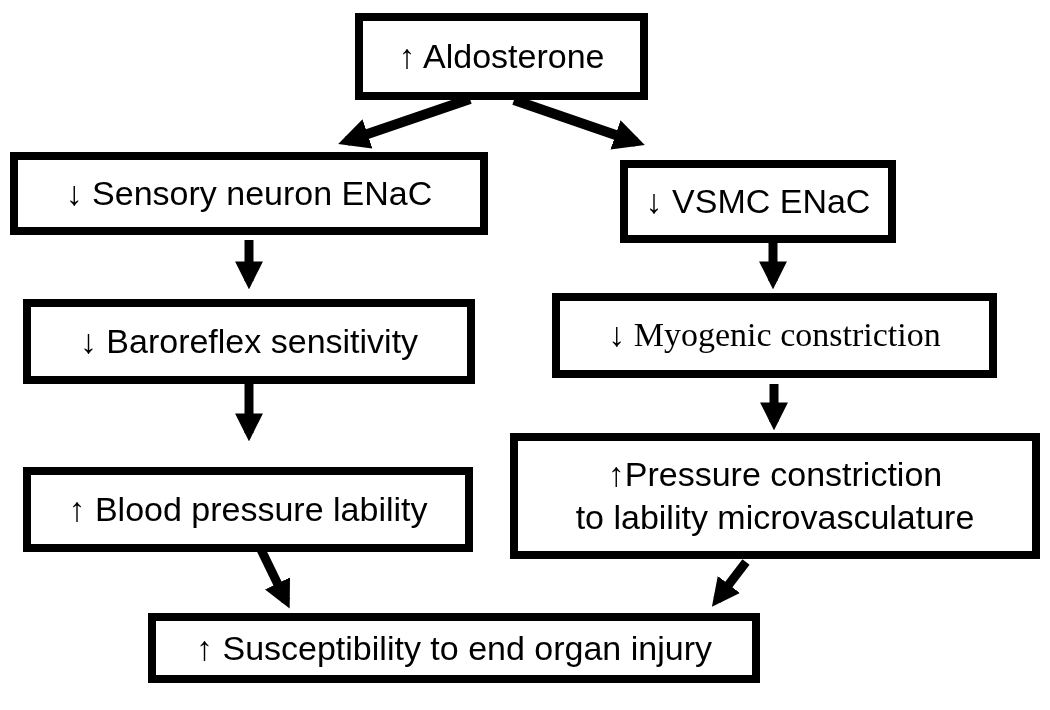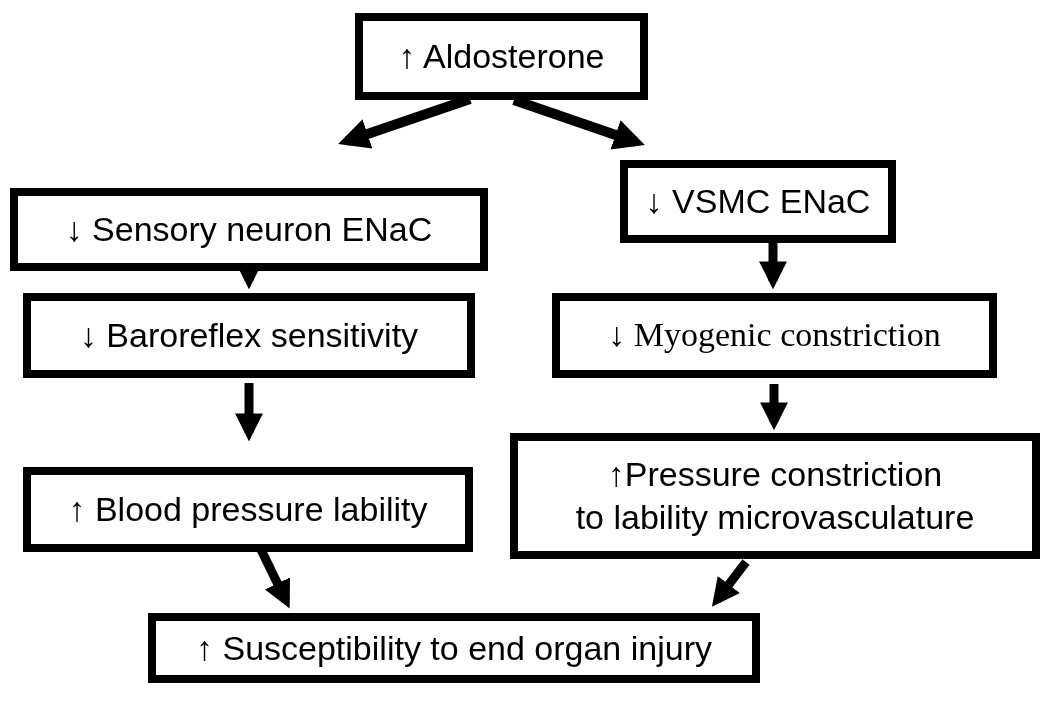--- a/index.html
+++ b/index.html
@@ -33,23 +33,23 @@
     align-items: center;
     justify-content: center;
     text-align: right;
     font-size: 34px;
     line-height: 1.26;
     white-space: nowrap;
   }
   .node span { display: block; }
 
   #node-aldosterone          { left: 355px; top: 13px;  width: 293px; height: 87px; }
-  #node-sensory              { left: 10px;  top: 152px; width: 478px; height: 83px; margin-top: 36px; }
+  #node-sensory              { left: 10px;  top: 152px; width: 478px; height: 83px; }
   #node-vsmc                 { left: 620px; top: 160px; width: 276px; height: 83px; }
-  #node-baroreflex           { left: 23px;  top: 293px; width: 452px; height: 85px; }
+  #node-baroreflex           { left: 23px;  top: 299px; width: 452px; height: 85px; }
   #node-myogenic             { left: 552px; top: 293px; width: 445px; height: 85px; font-family: Liberation Serif, serif; }
   #node-lability             { left: 23px;  top: 443px; width: 450px; height: 85px; margin-top: 24px; }
   #node-pressure             { left: 510px; top: 433px; width: 530px; height: 126px; }
   #node-susceptibility       { left: 148px; top: 613px; width: 612px; height: 70px; }
 </style>
 </head>
 <body>
 
 <div class="stage">
 

